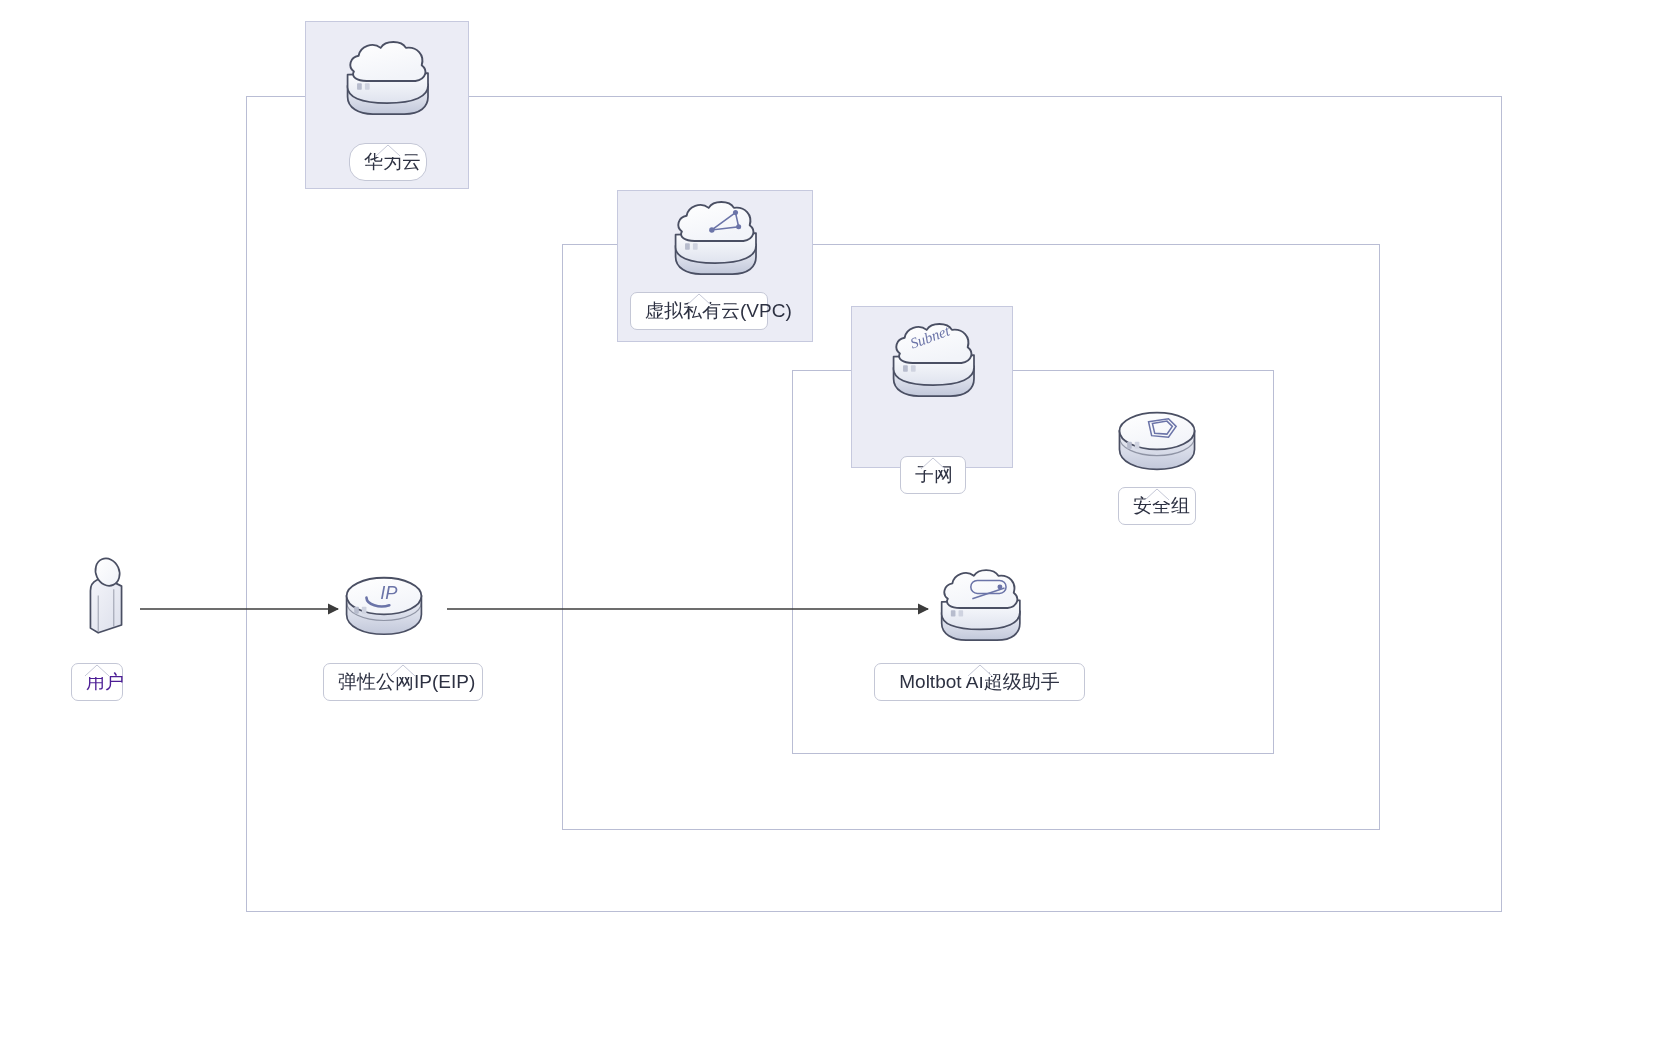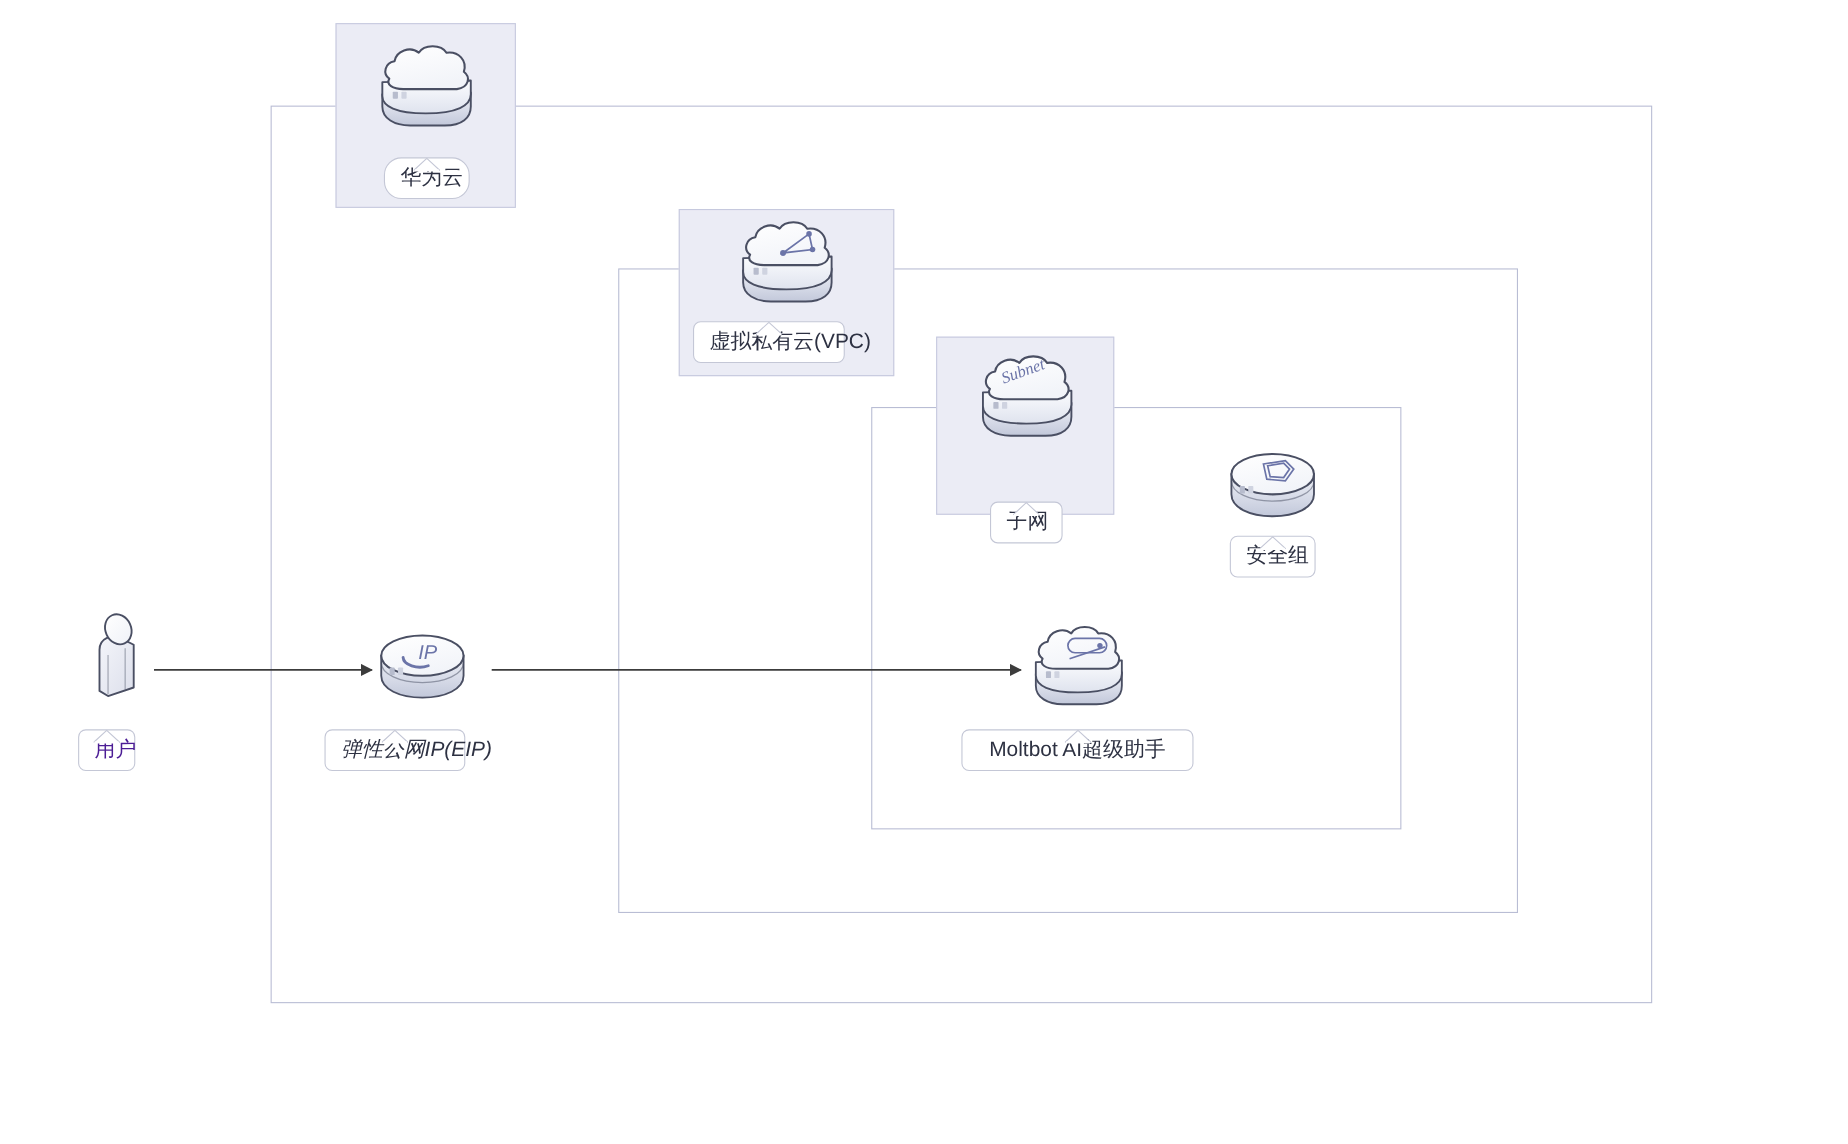--- a/index.html
+++ b/index.html
@@ -115,21 +115,21 @@
     <rect x="16" y="48" width="6" height="9" rx="1" fill="#b7bccd"></rect>
     <rect x="26" y="48" width="6" height="9" rx="1" fill="#cfd3e0"></rect>
 
       <g fill="none" stroke="#6b74a8" stroke-width="3.4" stroke-linecap="round">
         <path d="M32 36 A 20 12 0 0 0 62 46"></path>
       </g>
       <g fill="#6b74a8" font-family="Liberation Sans, sans-serif" font-size="24" font-style="italic" font-weight="400">
         <text x="50" y="38">IP</text>
       </g>
   </svg></div>
-    <div class="label" style="left: 295px; top: 663px; width: 128px; border-color: rgb(196, 199, 214); color: rgb(45, 49, 66); font-style: italic;"><span>弹性公网IP(EIP)</span><div style="position: absolute; left: 50%; top: -11px; margin-left: -12px; width: 24px; height: 12px;"><svg width="24" height="13" viewBox="0 0 24 13">
+    <div class="label" style="left: 323px; top: 663px; width: 160px; border-color: rgb(196, 199, 214); color: rgb(45, 49, 66);"><span>弹性公网IP(EIP)</span><div style="position: absolute; left: 50%; top: -11px; margin-left: -12px; width: 24px; height: 12px;"><svg width="24" height="13" viewBox="0 0 24 13">
           <path d="M0 12 L12 1 L24 12" fill="#ffffff" stroke="#c4c7d6" stroke-width="1" stroke-linejoin="round"></path>
           <rect x="1" y="11" width="22" height="3" fill="#ffffff"></rect>
         </svg></div></div>
     <div class="node" style="left: 339px; top: 40px; width: 96px; height: 82px;">
   <svg width="96" height="82" viewBox="0 0 120 104">
 
     <path d="M10 58 L10 72 C10 86 24 94 42 94 L82 94 C102 94 112 85 112 72 L112 56 Z" fill="url(#gSide)" stroke="#4a4f63" stroke-width="2.2" stroke-linejoin="round"></path>
     <path d="M10 58 C10 70 26 78 60 78 C96 78 112 69 112 56" fill="none" stroke="#4a4f63" stroke-width="1.6" opacity=".55"></path>
 
     <path d="M10 44 L10 60 C10 72 26 80 60 80 C96 80 112 71 112 58 L112 42 Z" fill="url(#gBand)" stroke="#4a4f63" stroke-width="2.2" stroke-linejoin="round"></path>

